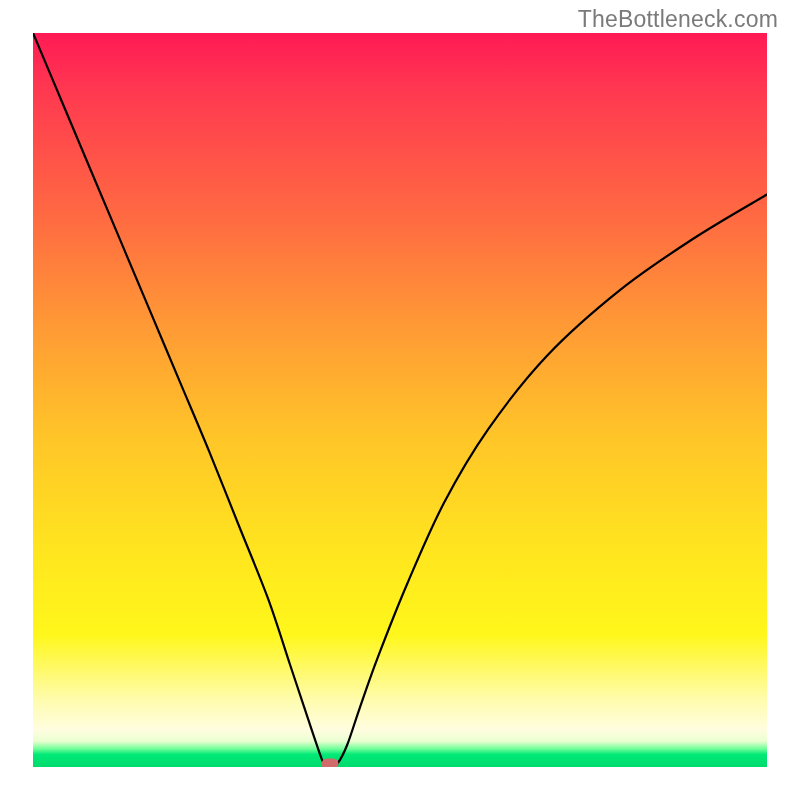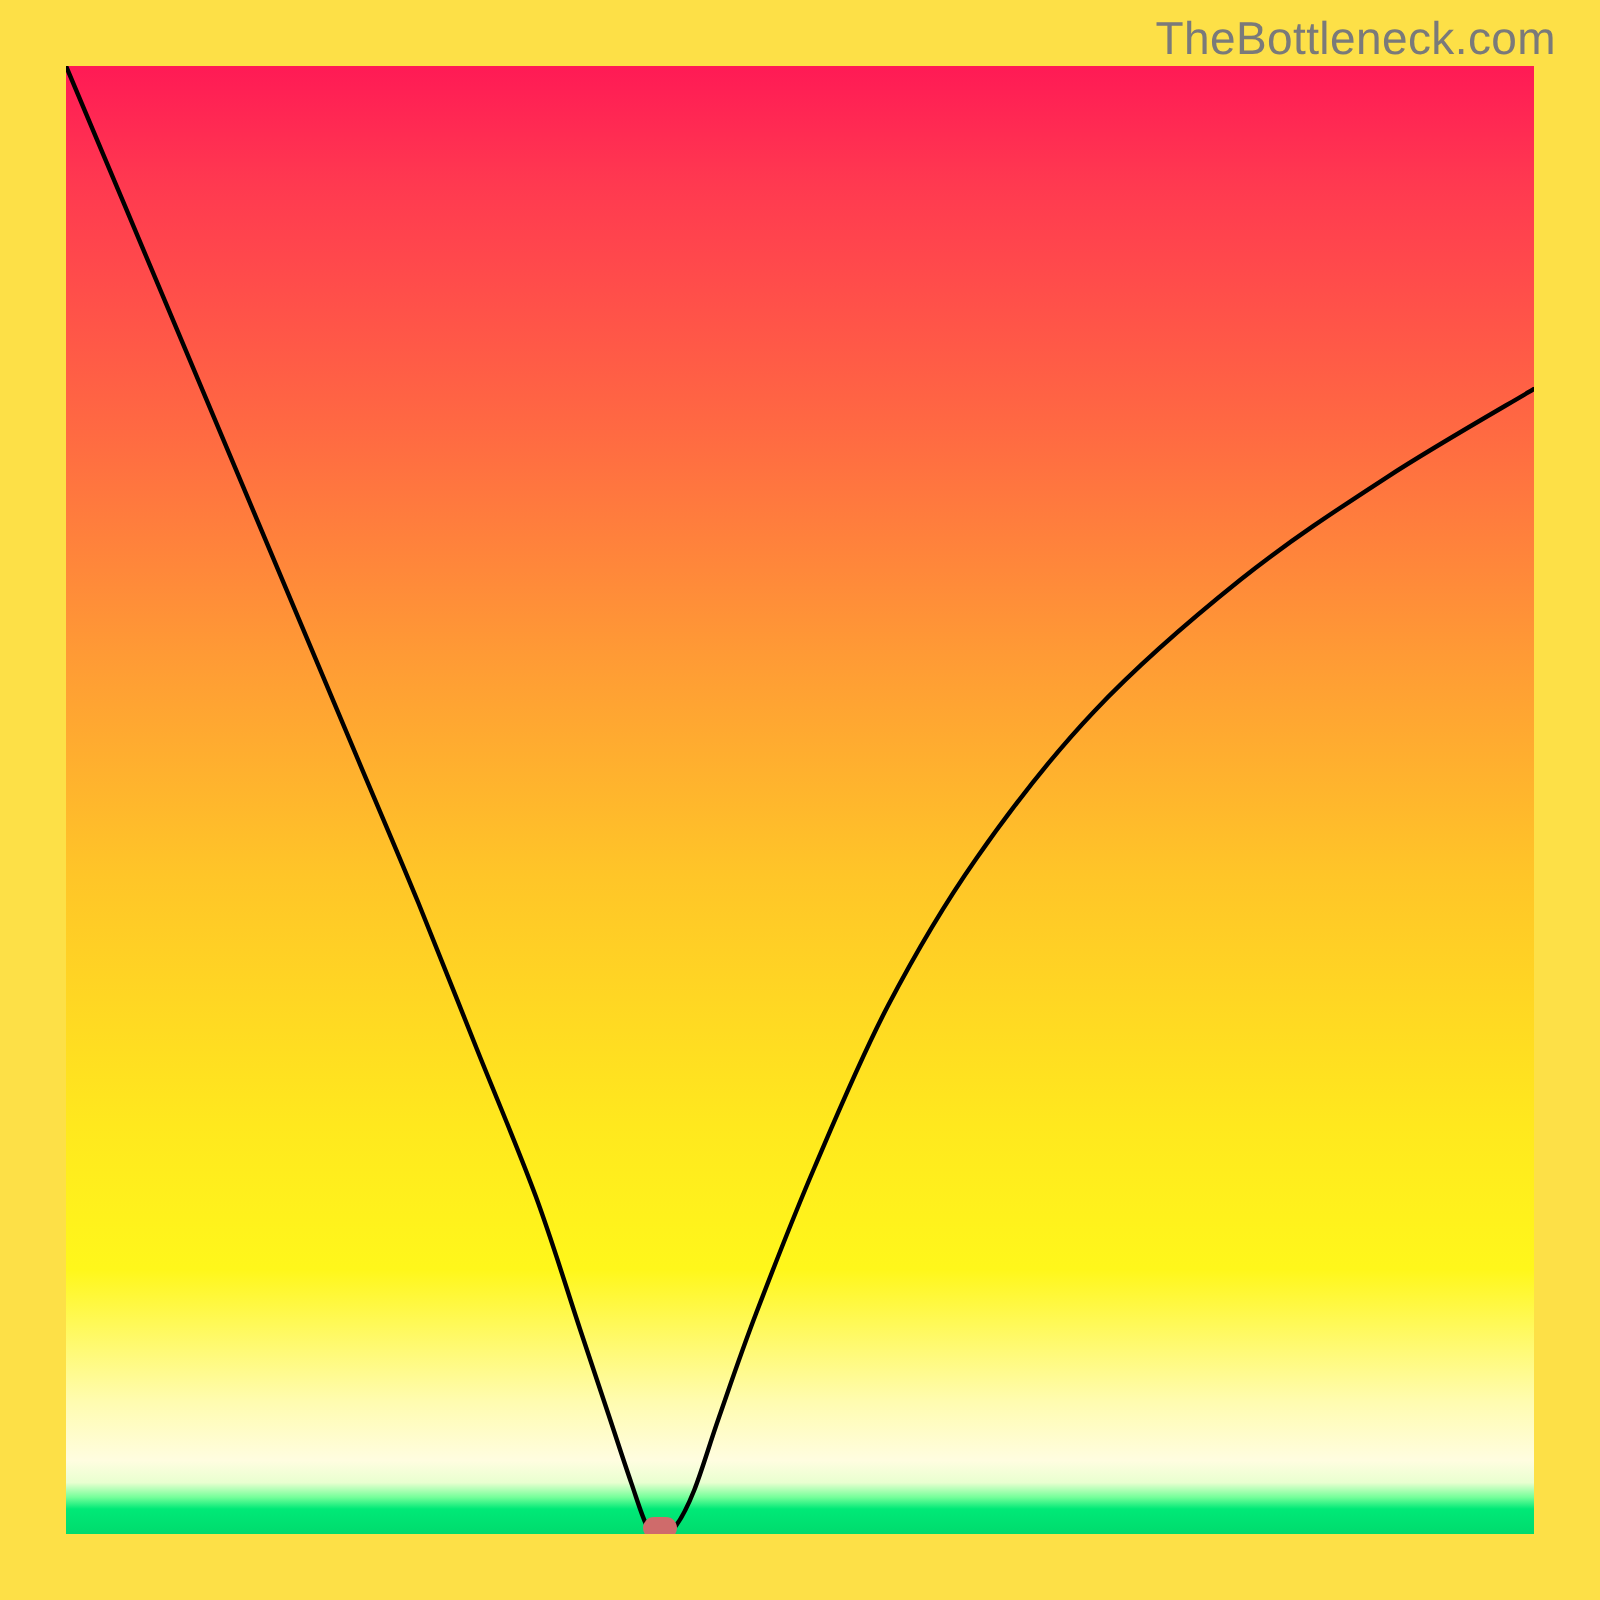--- a/index.html
+++ b/index.html
@@ -10,21 +10,21 @@
     background: #000;
     overflow: hidden;
     font-family: Arial, Helvetica, sans-serif;
   }
   .frame {
     position: absolute;
     left: 0;
     top: 0;
     width: 800px;
     height: 800px;
-    background: #fde047;
+    background: #ffffff;
   }
   .plot-area {
     position: absolute;
     left: 33px;
     top: 33px;
     width: 734px;
     height: 734px;
     overflow: hidden;
   }
   .gradient {

